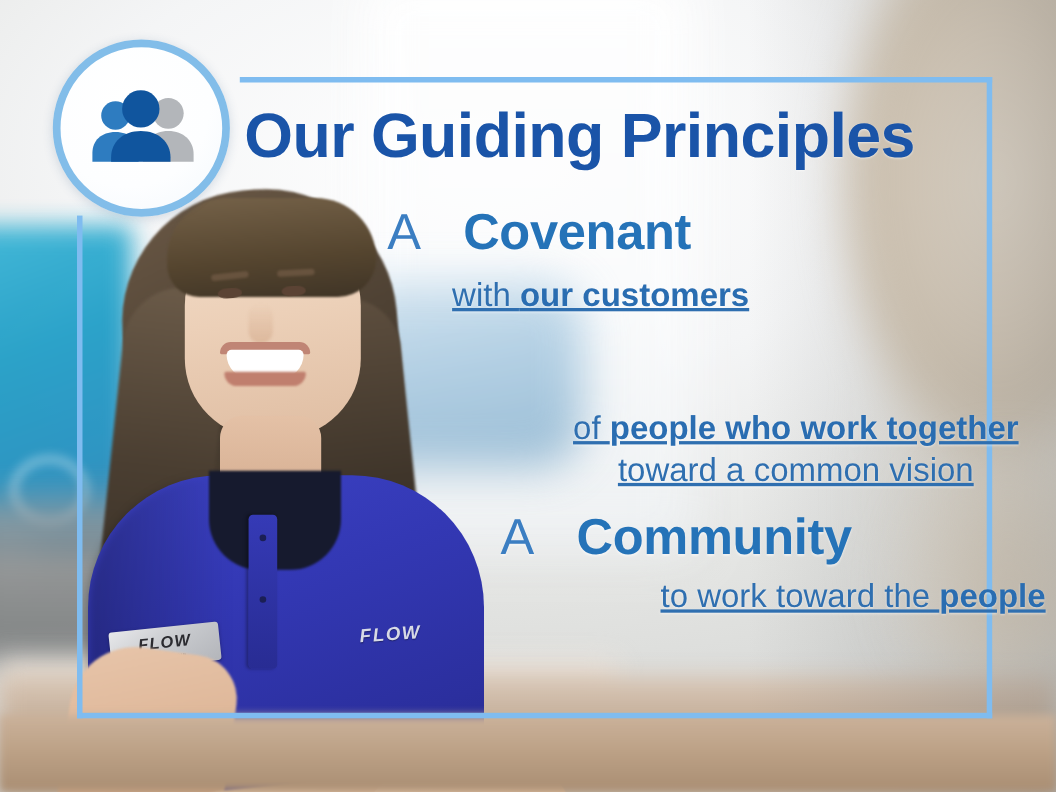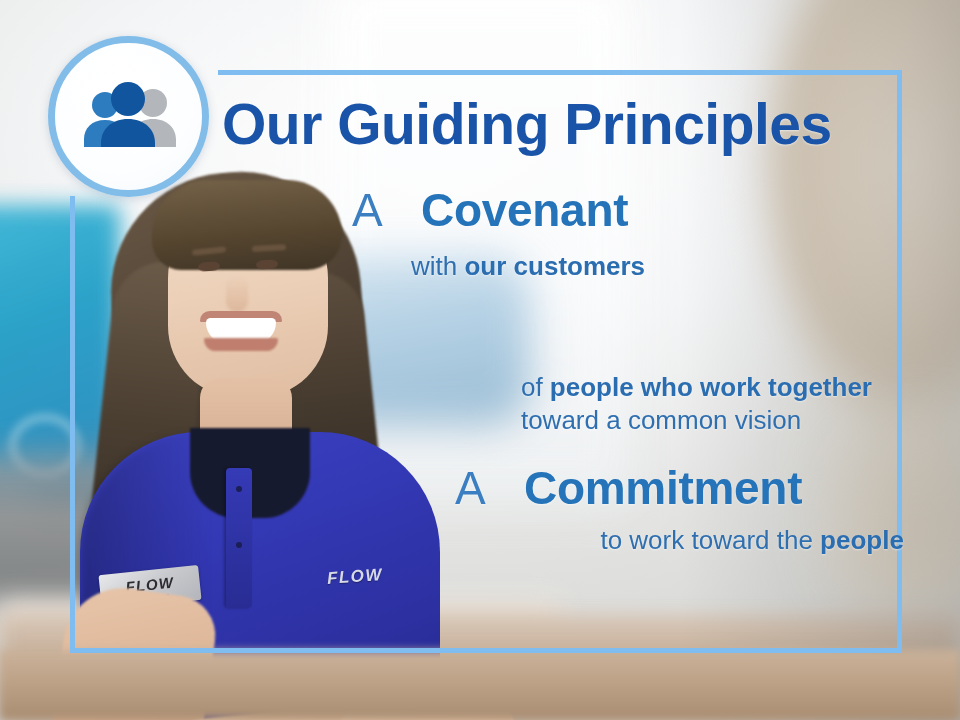--- a/index.html
+++ b/index.html
@@ -246,37 +246,38 @@
   }
 
   .headline{
     font-size:46px;line-height:1;
     text-shadow:0 1px 2px rgba(255,255,255,.5);
   }
   .headline .art{font-weight:300;color:#3b7ec2;letter-spacing:0;}
   .headline .word{font-weight:700;color:#2573b8;letter-spacing:-.3px;}
 
   .sub{
-    font-size:26px;font-weight:400;color:#2f6fb0;
+    font-size:30px;font-weight:400;color:#2f6fb0;
     line-height:1.28;
     text-shadow:0 1px 2px rgba(255,255,255,.5);
+    text-decoration:underline;
   }
   .sub b{font-weight:700;color:#2a6db1;}
 
   #h-covenant  {left:352px;top:187px;}
   #s-covenant  {left:411px;top:250px;}
 
   #h-community {left:392px;top:305px;}
   #s-community {left:456px;top:371px;text-align:right;}
 
   #h-commitment{left:455px;top:465px;}
   #s-commitment{left:528px;top:524px;text-align:right;}
 
   .sub .line{display:block;}
-  #s-community .line, #s-commitment .line{text-align:left;}
+  #s-community .line, #s-commitment .line{text-align:center;}
 </style>
 </head>
 <body>
 
 <div id="stage">
 
   <div class="photo">
     <div class="bg-base"></div>
     <div class="bg-window"></div>
     <div class="bg-bluecar"></div>
@@ -371,21 +372,21 @@
   <div class="txt sub" id="s-community" style="text-align: right; left: 520.953px;">
     <span class="line">
       <span>of </span><b>people who work together</b>
     </span>
     <span class="line">toward a common vision</span>
   </div>
 
   <div class="txt headline" id="h-commitment">
     <span class="art">A</span>
     <span>&nbsp;</span>
-    <span class="word">Commitment</span>
+    <span class="word">Community</span>
   </div>
   <div class="txt sub" id="s-commitment" style="text-align: right; left: 600.438px;">
     <span class="line">
       <span>to work toward the </span><b>people</b>
     </span>
   </div>
 
 </div>
 
 </body></html>

